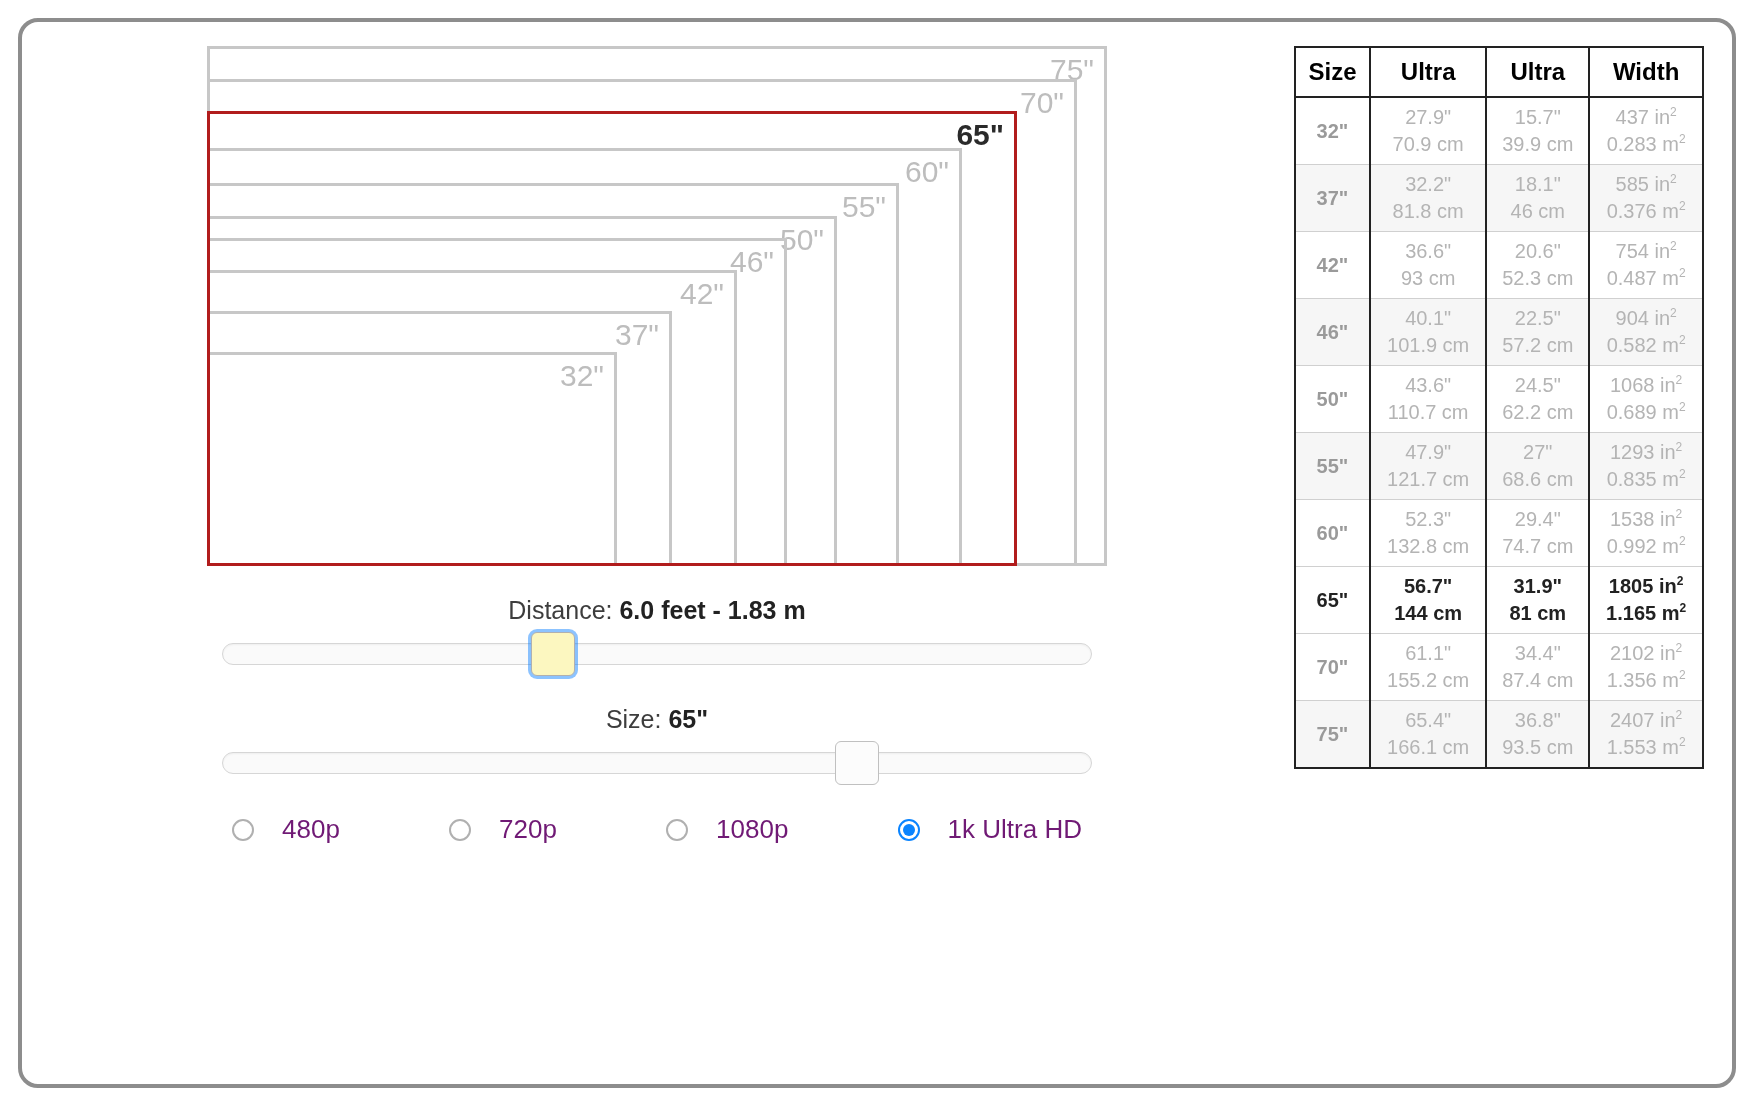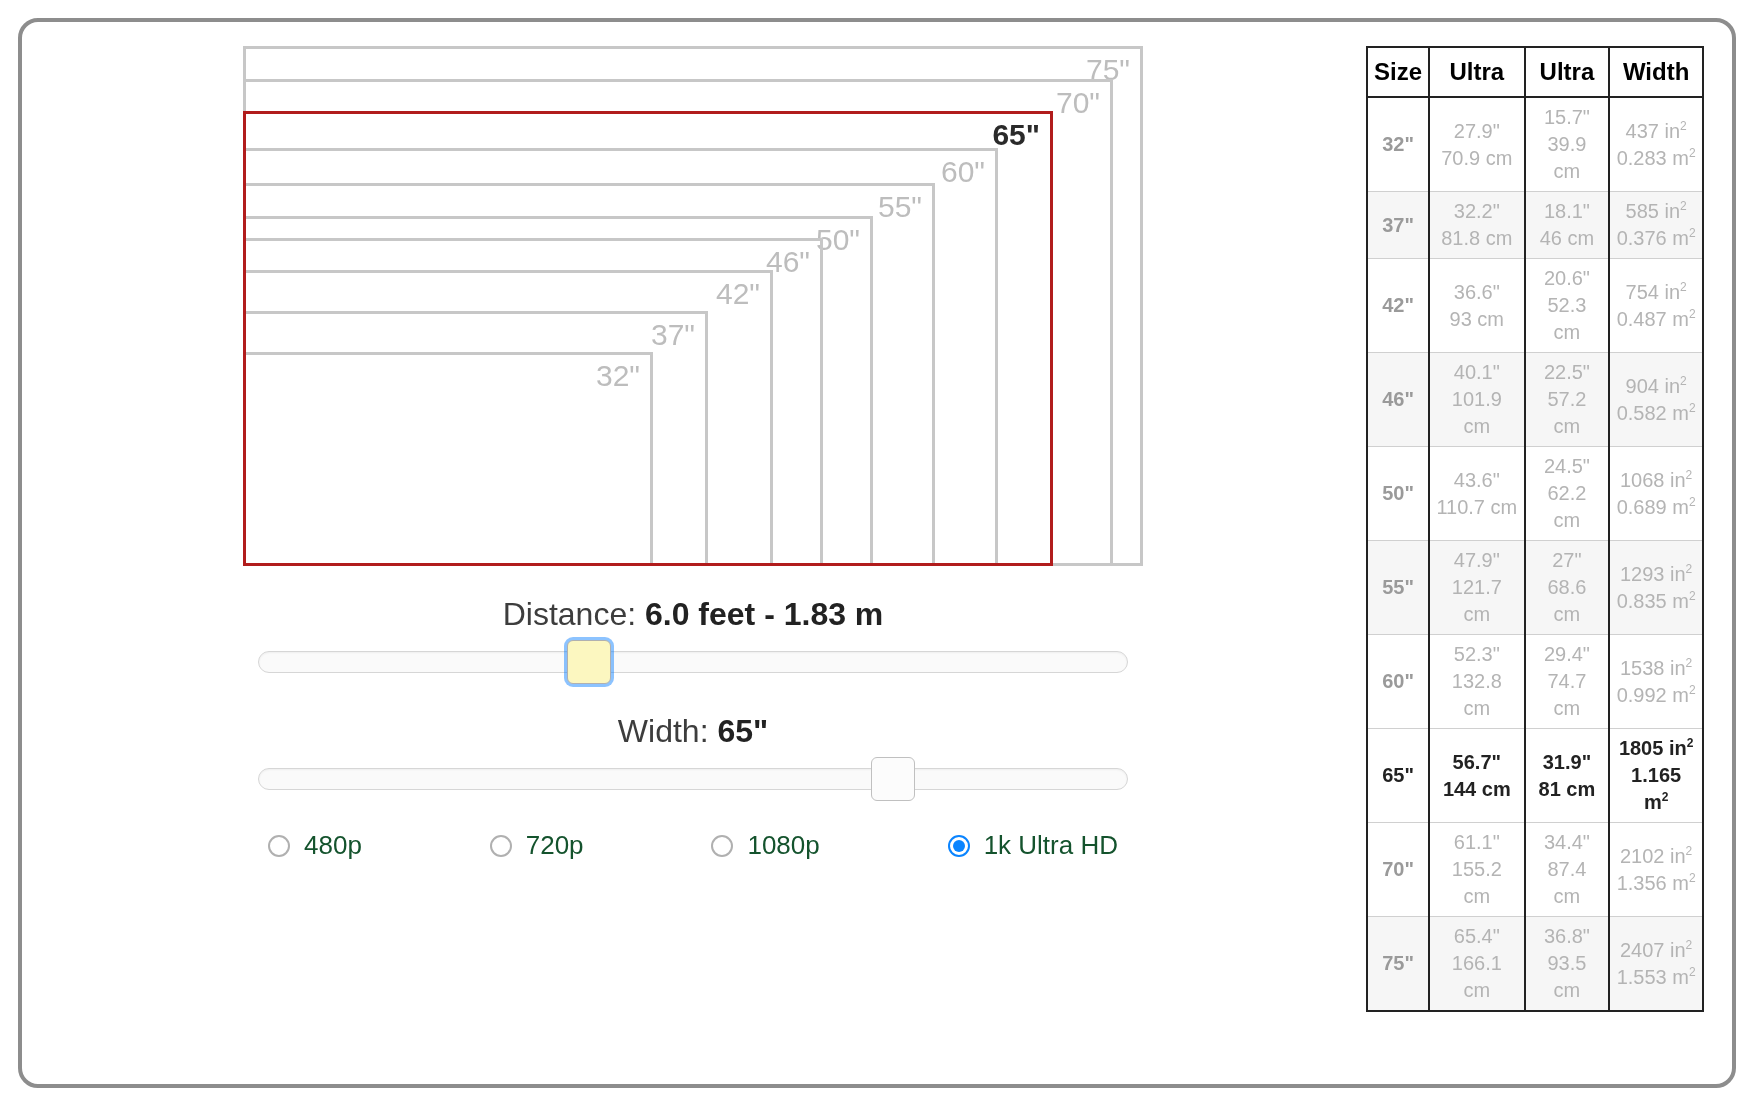--- a/index.html
+++ b/index.html
@@ -49,21 +49,21 @@
     font-weight: 500;
     color: #bdbdbd;
   }
   .tvbox.selected .lbl { color: #2a2a2a; font-weight: 600; }
   .controls {
     width: 870px;
     margin: 0 auto;
     text-align: center;
   }
   .ctl-label {
-    font-size: 32px;
+    font-size: 25px;
     color: #3d3d3d;
     margin-bottom: 18px;
   }
   .ctl-label b { font-weight: 700; color: #222; }
   .slider-track {
     position: relative;
     height: 22px;
     border: 1px solid #d6d6d6;
     border-radius: 11px;
     background: #fafafa;
@@ -87,23 +87,23 @@
   }
   .radio-row {
     display: flex;
     justify-content: space-between;
     padding: 0 10px;
     margin-top: 20px;
   }
   .radio-item {
     display: flex;
     align-items: center;
-    gap: 14px;
+    gap: 28px;
     font-size: 26px;
-    color: #14532d;
+    color: #701a75;
     cursor: pointer;
   }
   .radio-dot {
     width: 22px;
     height: 22px;
     border: 2px solid #b0b0b0;
     border-radius: 50%;
     position: relative;
     background: #fff;
   }
@@ -112,21 +112,21 @@
   }
   .radio-dot.checked::after {
     content: "";
     position: absolute;
     top: 3px; left: 3px; right: 3px; bottom: 3px;
     border-radius: 50%;
     background: #0a84ff;
   }
   
   .right {
-    width: 338px;
+    width: 410px;
   }
   table.dim {
     width: 100%;
     border-collapse: collapse;
     border: 2px solid #222;
   }
   table.dim th {
     border: 2px solid #222;
     padding: 10px 6px;
     font-size: 24px;
@@ -198,21 +198,21 @@
     <div class="controls">
 
       <div class="ctl-label">
         <span>Distance: </span><b>6.0 feet - 1.83 m</b>
       </div>
       <div class="slider-track">
         <div class="slider-thumb highlight" id="distance-thumb" style="left: 38%;"></div>
       </div>
 
       <div class="ctl-label">
-        <span>Width: </span><b>65"</b>
+        <span>Size: </span><b>65"</b>
       </div>
       <div class="slider-track">
         <div class="slider-thumb" id="size-thumb" style="left: 73%;"></div>
       </div>
 
       <div class="radio-row" id="radio-row">
           <div class="radio-item">
             <span class="radio-dot"></span>
             <span>480p</span>
           </div>

